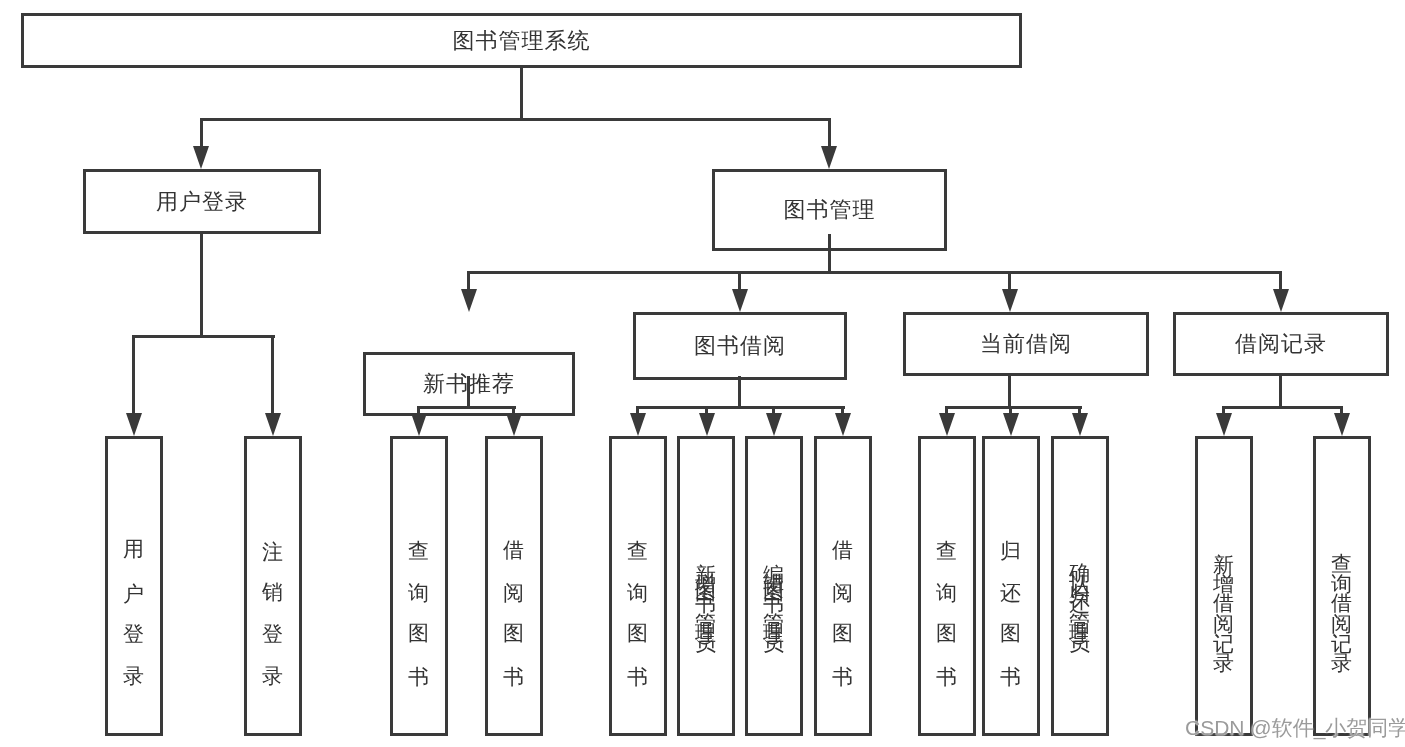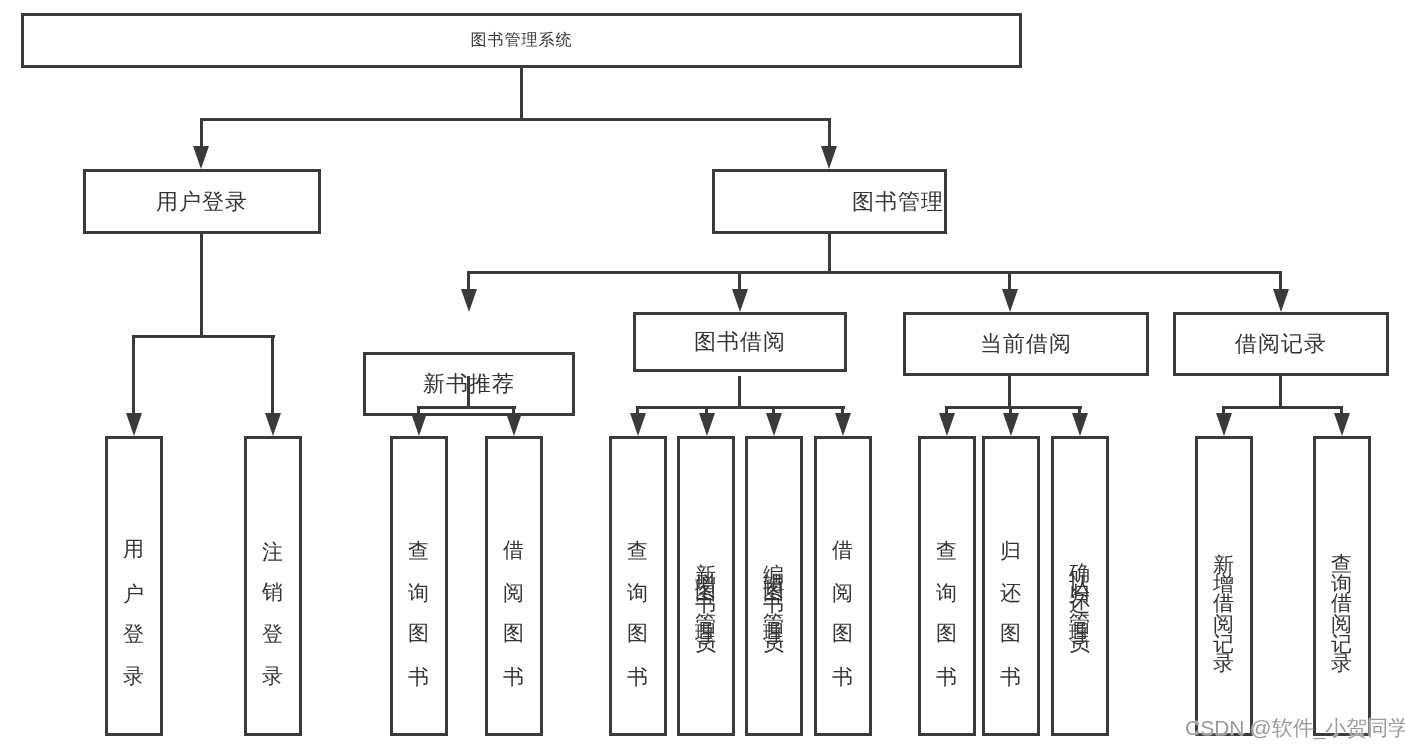--- a/index.html
+++ b/index.html
@@ -4,21 +4,21 @@
 <style>
   html,body{margin:0;padding:0;background:#ffffff;}
   #canvas{
     position:relative;width:1405px;height:747px;background:#ffffff;overflow:hidden;
     font-family:"Liberation Sans","DejaVu Sans",sans-serif;color:#333333;
   }
   .box{
     position:absolute;background:#ffffff;border:3px solid #3a3a3a;box-sizing:border-box;
     display:flex;align-items:center;justify-content:center;text-align:center;
   }
-  .root-box{font-size:16px;letter-spacing:1px;}
+  .root-box{font-size:22px;letter-spacing:1px;}
   .h-node{font-size:22px;letter-spacing:1px;}
   .v-node{font-size:21px;}
   .v-node span{
     writing-mode:vertical-rl;text-orientation:mixed;display:block;line-height:1;
   }
   .v4 span{letter-spacing:42px;padding-top:42px;}
   .v6 span{letter-spacing:20px;padding-top:20px;}
   .v9 span{letter-spacing:10px;padding-top:10px;}
   .line{position:absolute;background:#3a3a3a;}
   .ah{
@@ -44,21 +44,21 @@
   <div class="line" style="left:520px;top:68px;width:3px;height:53px;"></div>
   <div class="line" style="left:201px;top:118px;width:630px;height:3px;"></div>
   <div class="line" style="left:200px;top:118px;width:3px;height:32px;"></div>
   <div class="ah" style="left:193px;top:146px;"></div>
   <div class="line" style="left:828px;top:118px;width:3px;height:32px;"></div>
   <div class="ah" style="left:821px;top:146px;"></div>
 
   <div class="box h-node" style="left:83px;top:169px;width:238px;height:65px;">
       <span>用户登录</span>
     </div>
-  <div class="box h-node" style="left:712px;top:169px;width:235px;height:65px;justify-content:flex-end;">
+  <div class="box h-node" style="left:712px;top:169px;width:235px;height:82px;">
       <span>图书管理</span>
     </div>
 
   <div class="line" style="left:200px;top:233px;width:3px;height:105px;"></div>
   <div class="line" style="left:133px;top:335px;width:142px;height:3px;"></div>
   <div class="line" style="left:132px;top:335px;width:3px;height:80px;"></div>
   <div class="ah" style="left:126px;top:413px;"></div>
   <div class="line" style="left:271px;top:335px;width:3px;height:80px;"></div>
   <div class="ah" style="left:265px;top:413px;"></div>
 
@@ -69,21 +69,21 @@
   <div class="line" style="left:738px;top:271px;width:3px;height:22px;"></div>
   <div class="ah" style="left:732px;top:289px;"></div>
   <div class="line" style="left:1008px;top:271px;width:3px;height:22px;"></div>
   <div class="ah" style="left:1002px;top:289px;"></div>
   <div class="line" style="left:1279px;top:271px;width:3px;height:22px;"></div>
   <div class="ah" style="left:1273px;top:289px;"></div>
 
   <div class="box h-node" style="left:363px;top:312px;width:212px;height:64px;margin-top:40px;">
       <span>新书推荐</span>
     </div>
-  <div class="box h-node" style="left:633px;top:312px;width:214px;height:60px;">
+  <div class="box h-node" style="left:633px;top:312px;width:214px;height:68px;">
       <span>图书借阅</span>
     </div>
   <div class="box h-node" style="left:903px;top:312px;width:246px;height:64px;">
       <span>当前借阅</span>
     </div>
   <div class="box h-node" style="left:1173px;top:312px;width:216px;height:64px;">
       <span>借阅记录</span>
     </div>
 
   <div class="line" style="left:467px;top:376px;width:3px;height:32px;"></div>

